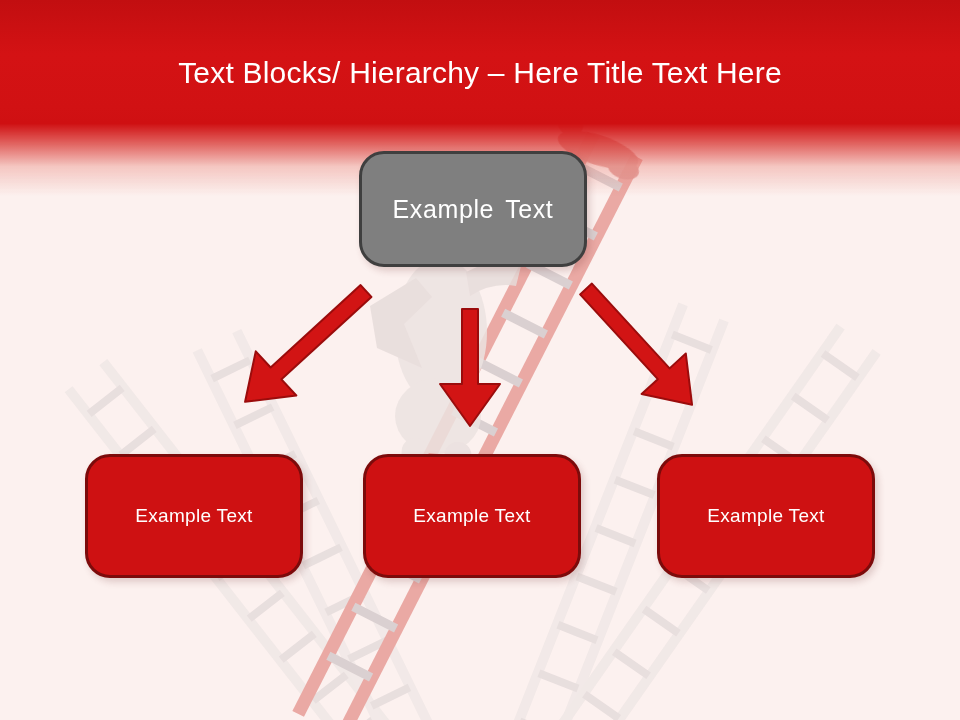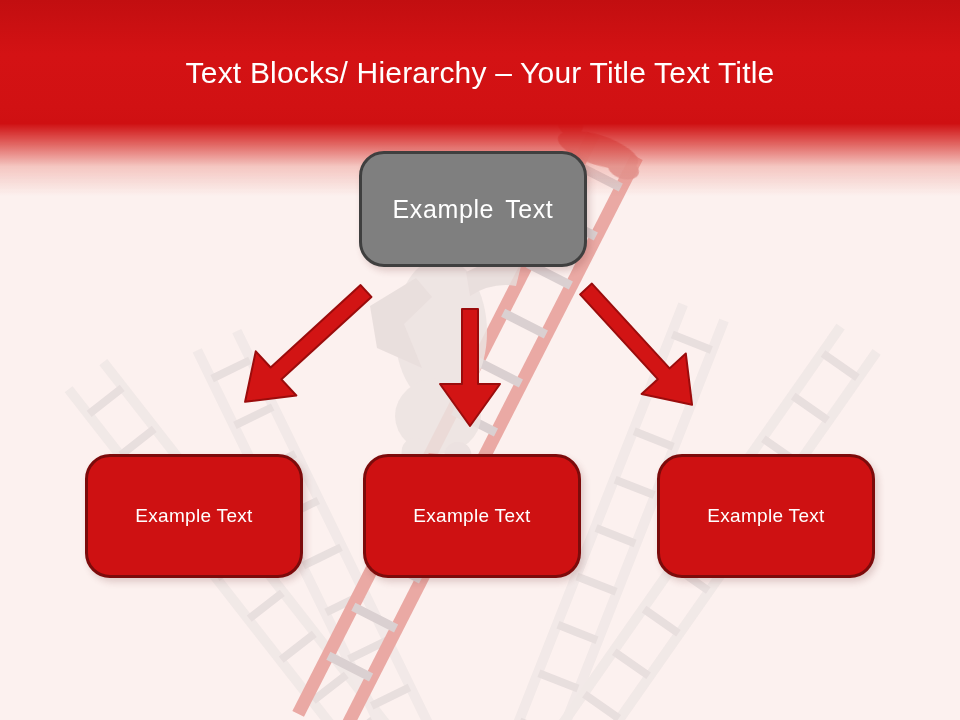--- a/index.html
+++ b/index.html
@@ -109,21 +109,21 @@
       <ellipse cx="438" cy="416" rx="43" ry="38" fill="#ece3e1"></ellipse>
       <rect x="398" y="438" width="27" height="132" rx="13" fill="#ece3e1" transform="rotate(4 411 504)"></rect>
       <rect x="447" y="442" width="27" height="126" rx="13" fill="#e9e0de" transform="rotate(-3 460 505)"></rect>
       <path d="M 466 272 Q 500 255 522 262 L 516 286 Q 492 282 470 296 Z" fill="#e6dcda"></path>
     </g>
   </svg>
 
   <div class="header-band"></div>
 
   <div class="slide-title">
-    <span class="t-bold">Text Blocks/ Hierarchy</span><span class="t-reg"> – Your Title Text Title</span>
+    <span class="t-bold">Text Blocks/ Hierarchy</span><span class="t-reg"> – Here Title Text Here</span>
   </div>
 
   <svg class="arrows" width="960" height="720" viewBox="0 0 960 720" aria-hidden="true">
     <g fill="#d21414" stroke="#9b0c0c" stroke-width="2" stroke-linejoin="round">
       <path transform="translate(366,291) rotate(47.5)" d="M -8 0 L 8 0 L 8 122 L 30 122 L 0 164 L -30 122 L -8 122 Z"></path>
       <path transform="translate(470,309)" d="M -8 0 L 8 0 L 8 75 L 30 75 L 0 117 L -30 75 L -8 75 Z"></path>
       <path transform="translate(586,289) rotate(-42.5)" d="M -8 0 L 8 0 L 8 115 L 30 115 L 0 157 L -30 115 L -8 115 Z"></path>
     </g>
   </svg>
 

